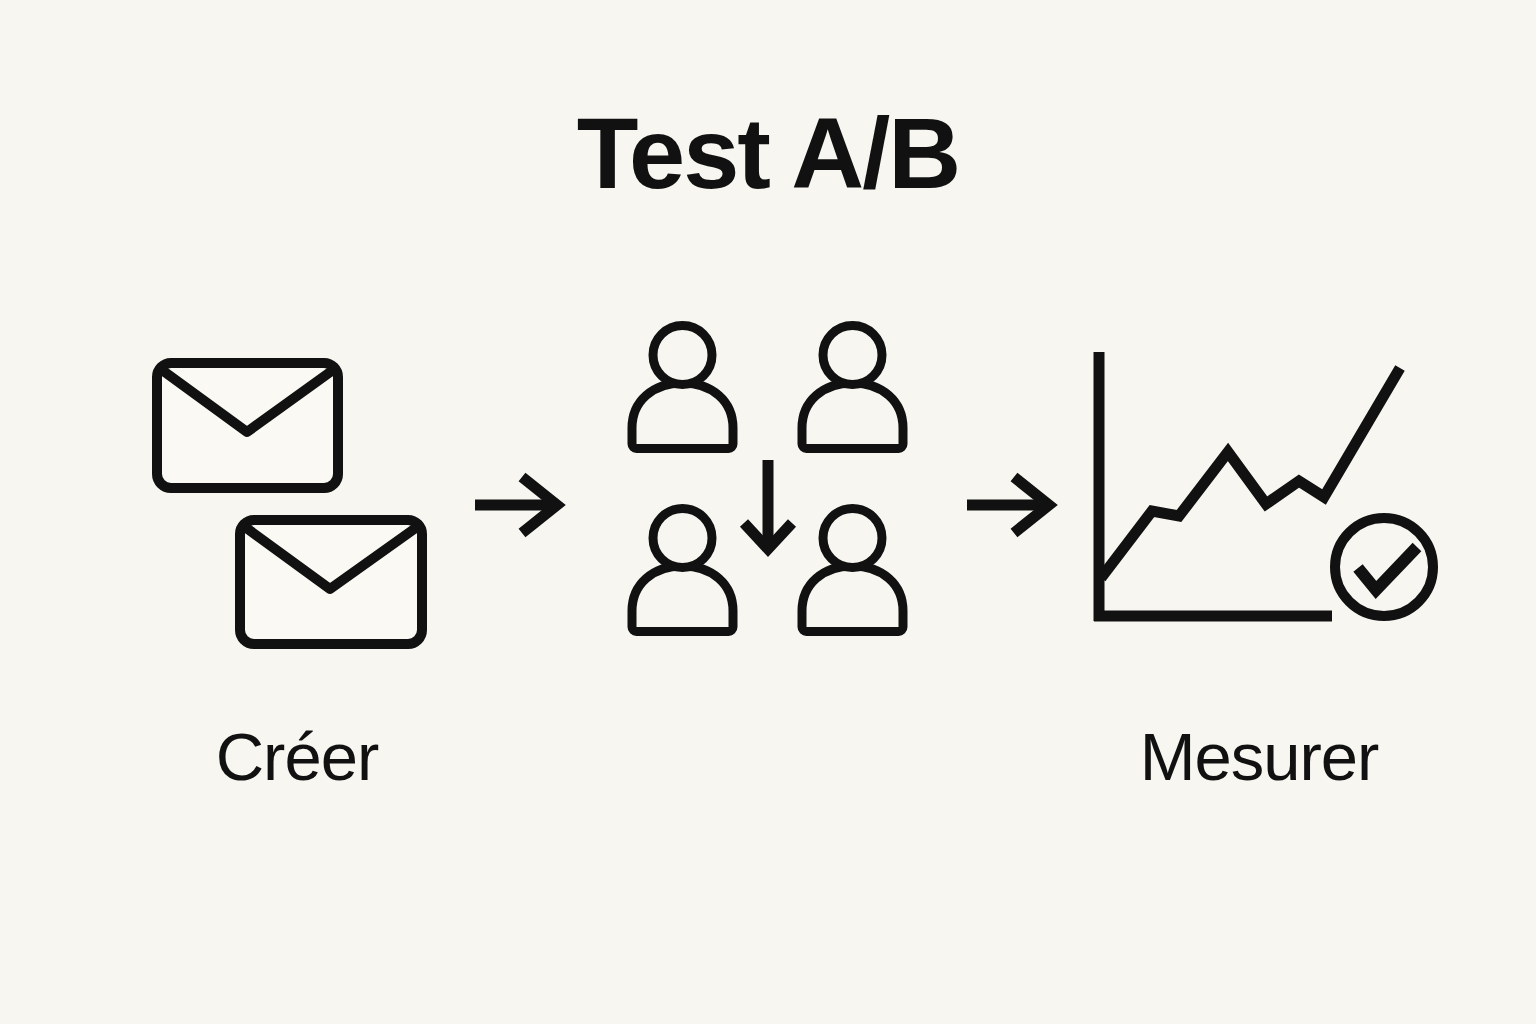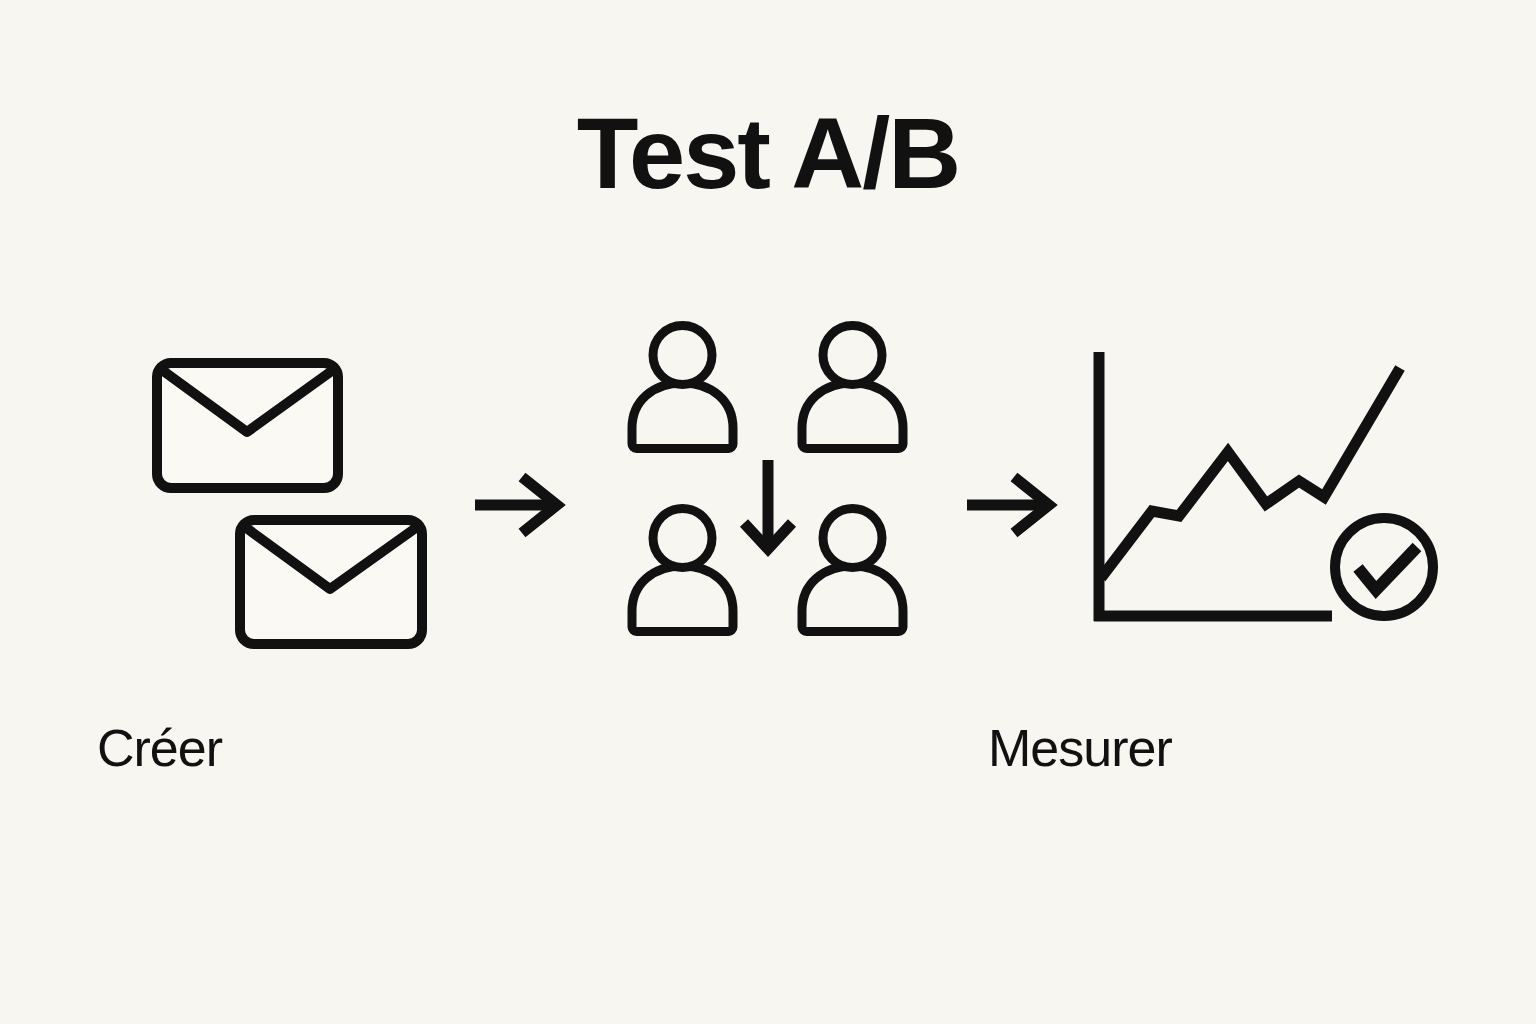--- a/index.html
+++ b/index.html
@@ -31,27 +31,27 @@
   }
   .stroke-sharp{
     fill:none;stroke:var(--ink);
     stroke-width:11;
     stroke-linejoin:miter;stroke-linecap:butt;
   }
   .fill-bg{fill:var(--background);}
   .fill-light{fill:var(--fill-light);}
   .step-label{
     position:absolute;top:717px;
-    text-align:left;
-    font-size:52px;font-weight:500;letter-spacing:-1px;
+    text-align:center;
+    font-size:67px;font-weight:500;letter-spacing:-1px;
     line-height:1.2;color:var(--ink);
   }
   .label-creer{left:97px;width:400px;}
   .label-segmenter{left:562px;width:400px;}
-  .label-mesurer{left:988px;width:400px;}
+  .label-mesurer{left:1059px;width:400px;}
 </style>
 </head>
 <body>
 
 <div class="canvas">
 
   <div class="title">Test A/B</div>
 
   <div class="abs" style="left:145px;top:351px;">
     <svg width="290" height="303" viewBox="0 0 290 303">

